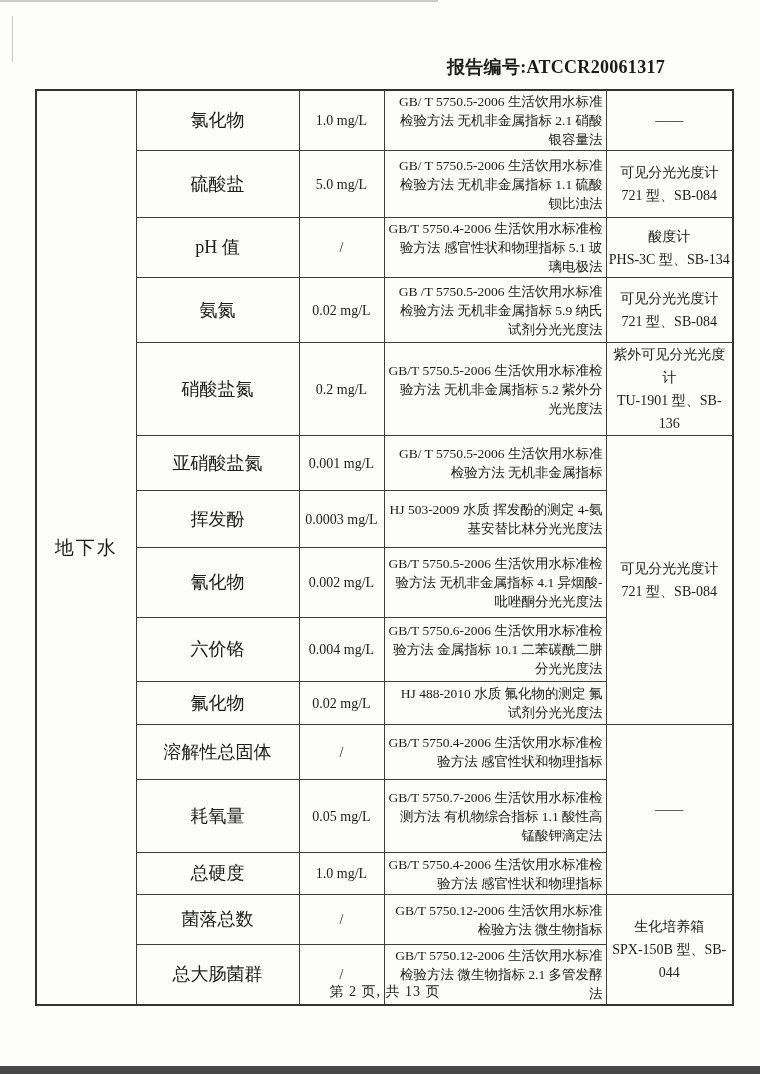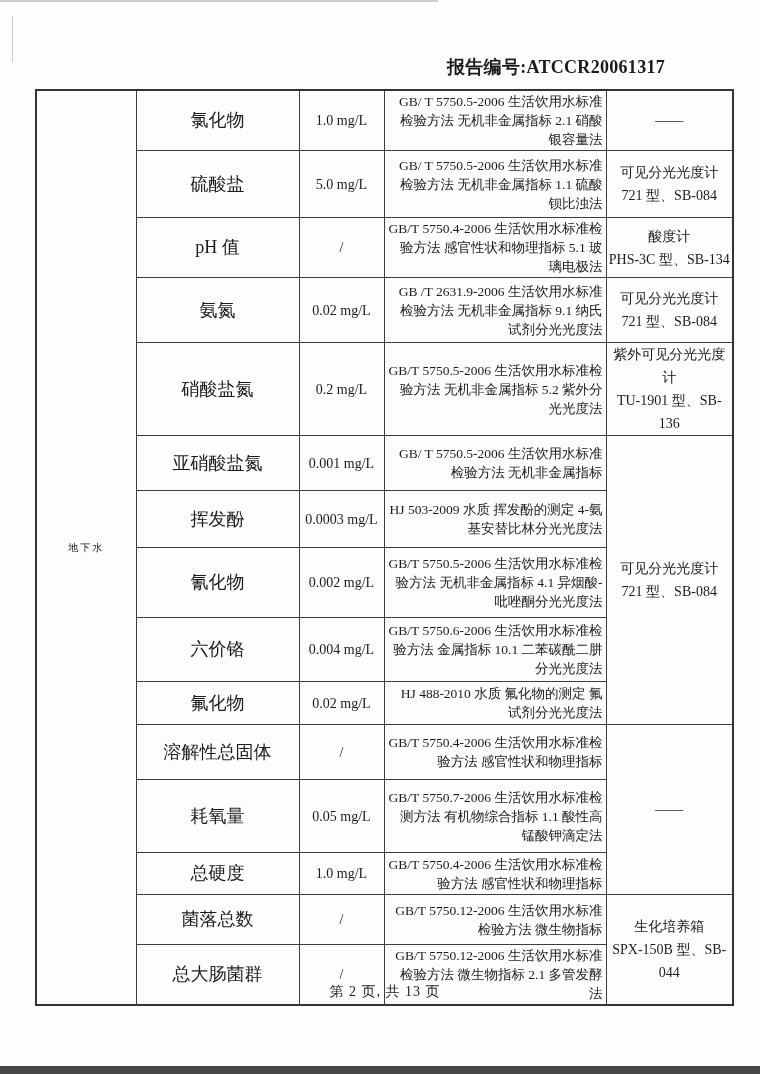--- a/index.html
+++ b/index.html
@@ -22,21 +22,21 @@
   table{border-collapse:collapse;table-layout:fixed;width:697px;}
   td{
     border:1px solid #3d3d3d;
     text-align:center;vertical-align:middle;
     font-size:18px;line-height:19px;
     padding:0 2px;overflow:hidden;
   }
   table{border:2px solid #333;}
   td.method{font-size:13.5px;line-height:19px;padding:1px 3px;text-align:right;}
   td.instrument{white-space:pre-line;font-size:14px;line-height:23px;padding:0 2px;}
-  td.sample{font-size:10px;letter-spacing:2px;margin-top:45px;}
+  td.sample{font-size:19px;letter-spacing:2px;margin-top:45px;}
   td.limit{font-size:14px;text-align:center;}
 
   .footer{
     position:absolute;left:0;top:983px;width:770px;
     text-align:center;font-size:14px;letter-spacing:1px;
   }
 </style>
 </head>
 <body>
 
@@ -72,21 +72,21 @@
     <tr style="height:55px">
       <td>pH 值</td>
       <td class="limit">/</td>
       <td class="method">GB/T 5750.4-2006 生活饮用水标准检验方法 感官性状和物理指标 5.1 玻璃电极法</td>
       <td class="instrument">酸度计
 PHS-3C 型、SB-134</td>
     </tr>
     <tr style="height:65px">
       <td>氨氮</td>
       <td class="limit">0.02 mg/L</td>
-      <td class="method">GB /T 2631.9-2006 生活饮用水标准检验方法 无机非金属指标 9.1 纳氏试剂分光光度法</td>
+      <td class="method">GB /T 5750.5-2006 生活饮用水标准检验方法 无机非金属指标 5.9 纳氏试剂分光光度法</td>
       <td class="instrument">可见分光光度计
 721 型、SB-084</td>
     </tr>
     <tr style="height:56px">
       <td>硝酸盐氮</td>
       <td class="limit">0.2 mg/L</td>
       <td class="method">GB/T 5750.5-2006 生活饮用水标准检验方法 无机非金属指标 5.2 紫外分光光度法</td>
       <td class="instrument">紫外可见分光光度计
 TU-1901 型、SB-136</td>
     </tr>

